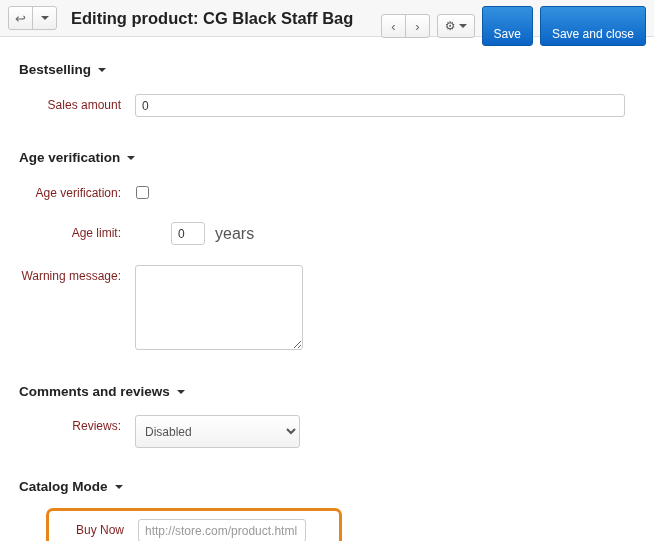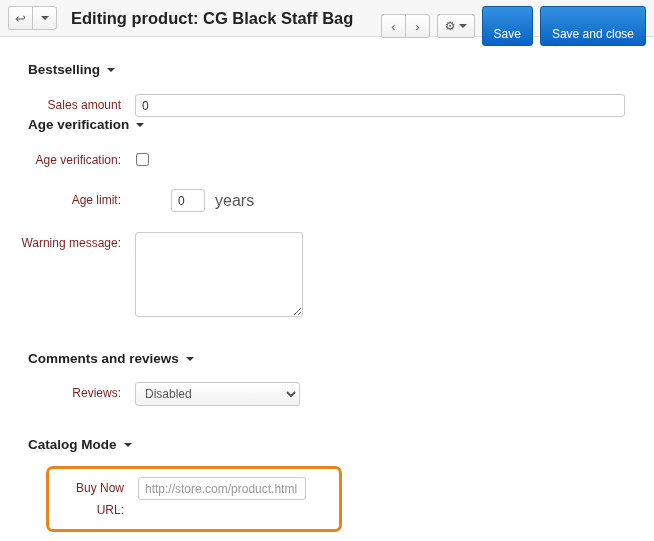--- a/index.html
+++ b/index.html
@@ -79,21 +79,21 @@
     cursor: pointer;
     white-space: nowrap;
   }
 
   
   .body { padding: 0; position: relative; }
   .section-head {
     font-size: 13.5px;
     font-weight: bold;
     color: #222222;
-    padding-left: 28px;
+    padding-left: 19px;
     display: flex;
     align-items: center;
     gap: 7px;
   }
   .section-head .caret-dn { border-top-color: #333333; }
 
   .row { display: flex; align-items: flex-start; }
   .lbl {
     width: 135px;
     text-align: right;
@@ -132,21 +132,21 @@
     background: #ffffff;
     font-family: "Liberation Sans", sans-serif;
     font-size: 12px;
     color: #333333;
     padding: 4px 5px;
     resize: both;
     outline: none;
   }
   select {
     width: 165px;
-    height: 24px;
+    height: 33px;
     border: 1px solid #cccccc;
     border-radius: 3px;
     background: linear-gradient(to bottom, #ffffff 0%, #f2f2f2 100%);
     font-family: "Liberation Sans", sans-serif;
     font-size: 12px;
     color: #555555;
     padding-left: 5px;
     outline: none;
   }
   .unit { margin-left: 10px; font-size: 16px; color: #555555; line-height: 23px; }
@@ -203,21 +203,21 @@
     <span class="caret-dn"></span>
   </div>
 
   <div class="row" style="margin-top:17px;">
     <div class="lbl">Sales amount</div>
     <div class="fld">
       <input type="text" class="inp-wide" value="0" style="">
     </div>
   </div>
 
-  <div class="section-head" style="">
+  <div class="section-head" style="margin-top:33px;">
     <span>Age verification</span>
     <span class="caret-dn"></span>
   </div>
 
   <div class="row" style="margin-top:17px;">
     <div class="lbl">Age verification:</div>
     <div class="fld">
       <input type="checkbox" style="">
     </div>
   </div>

